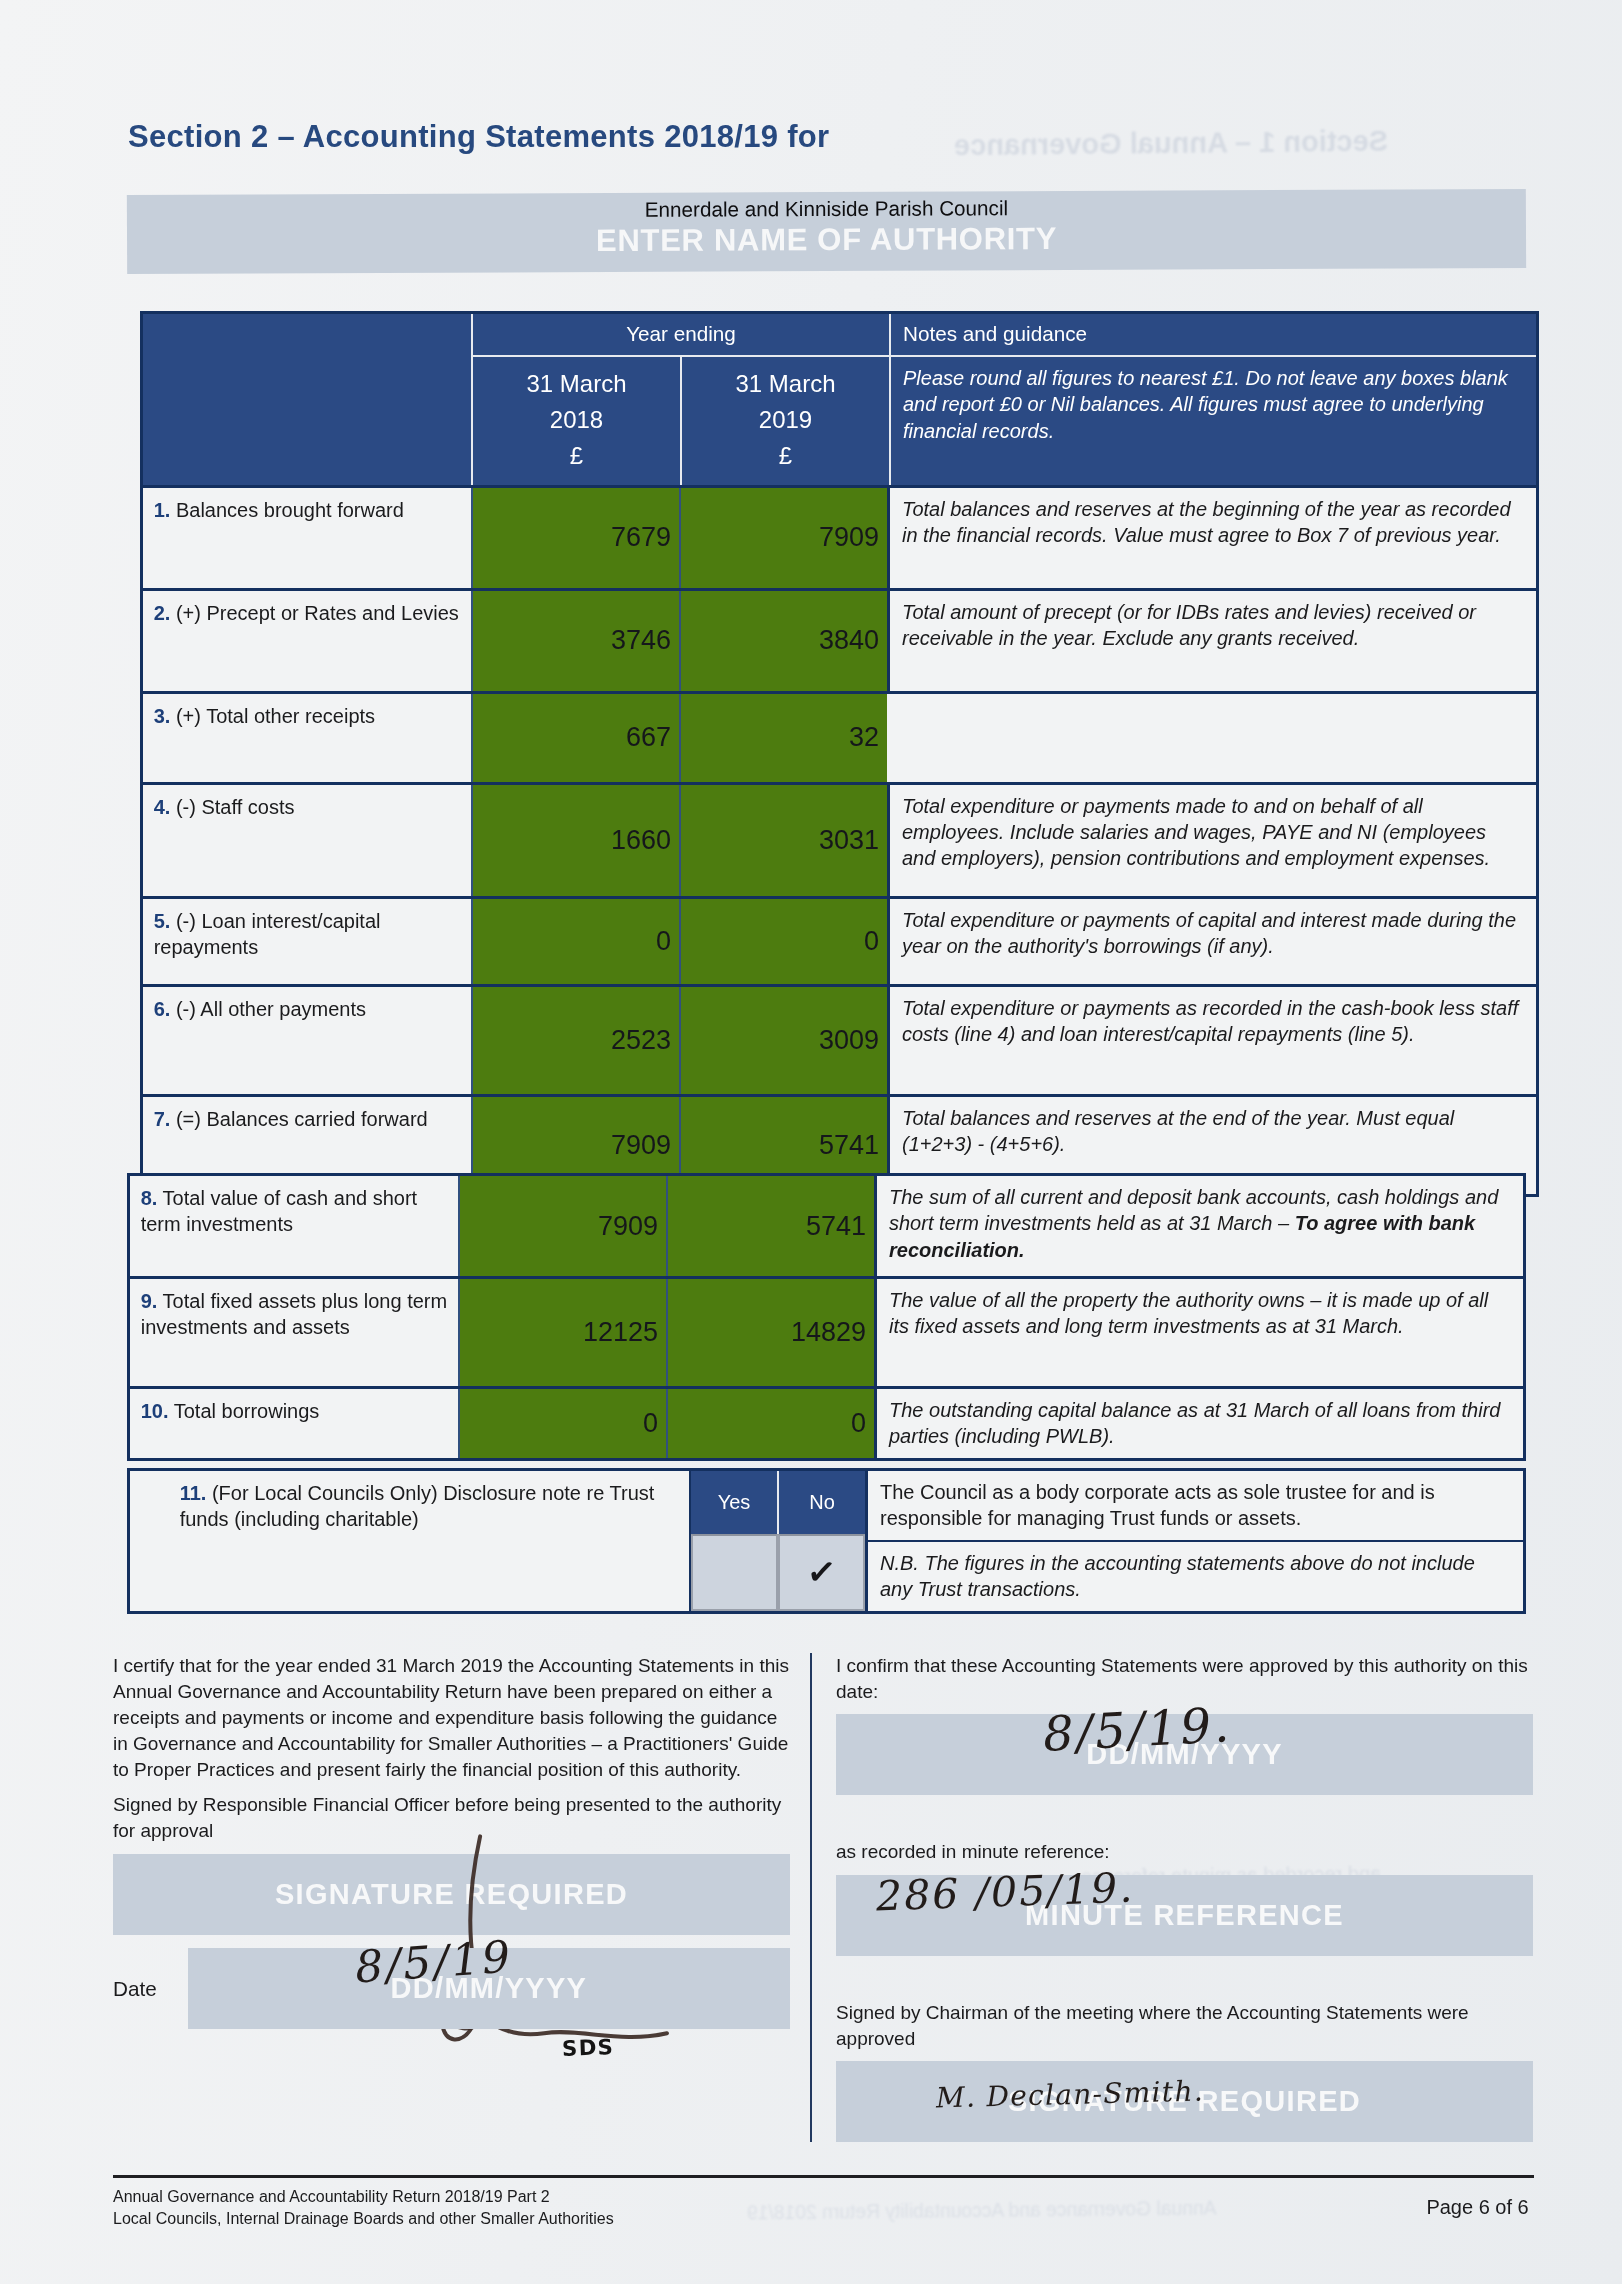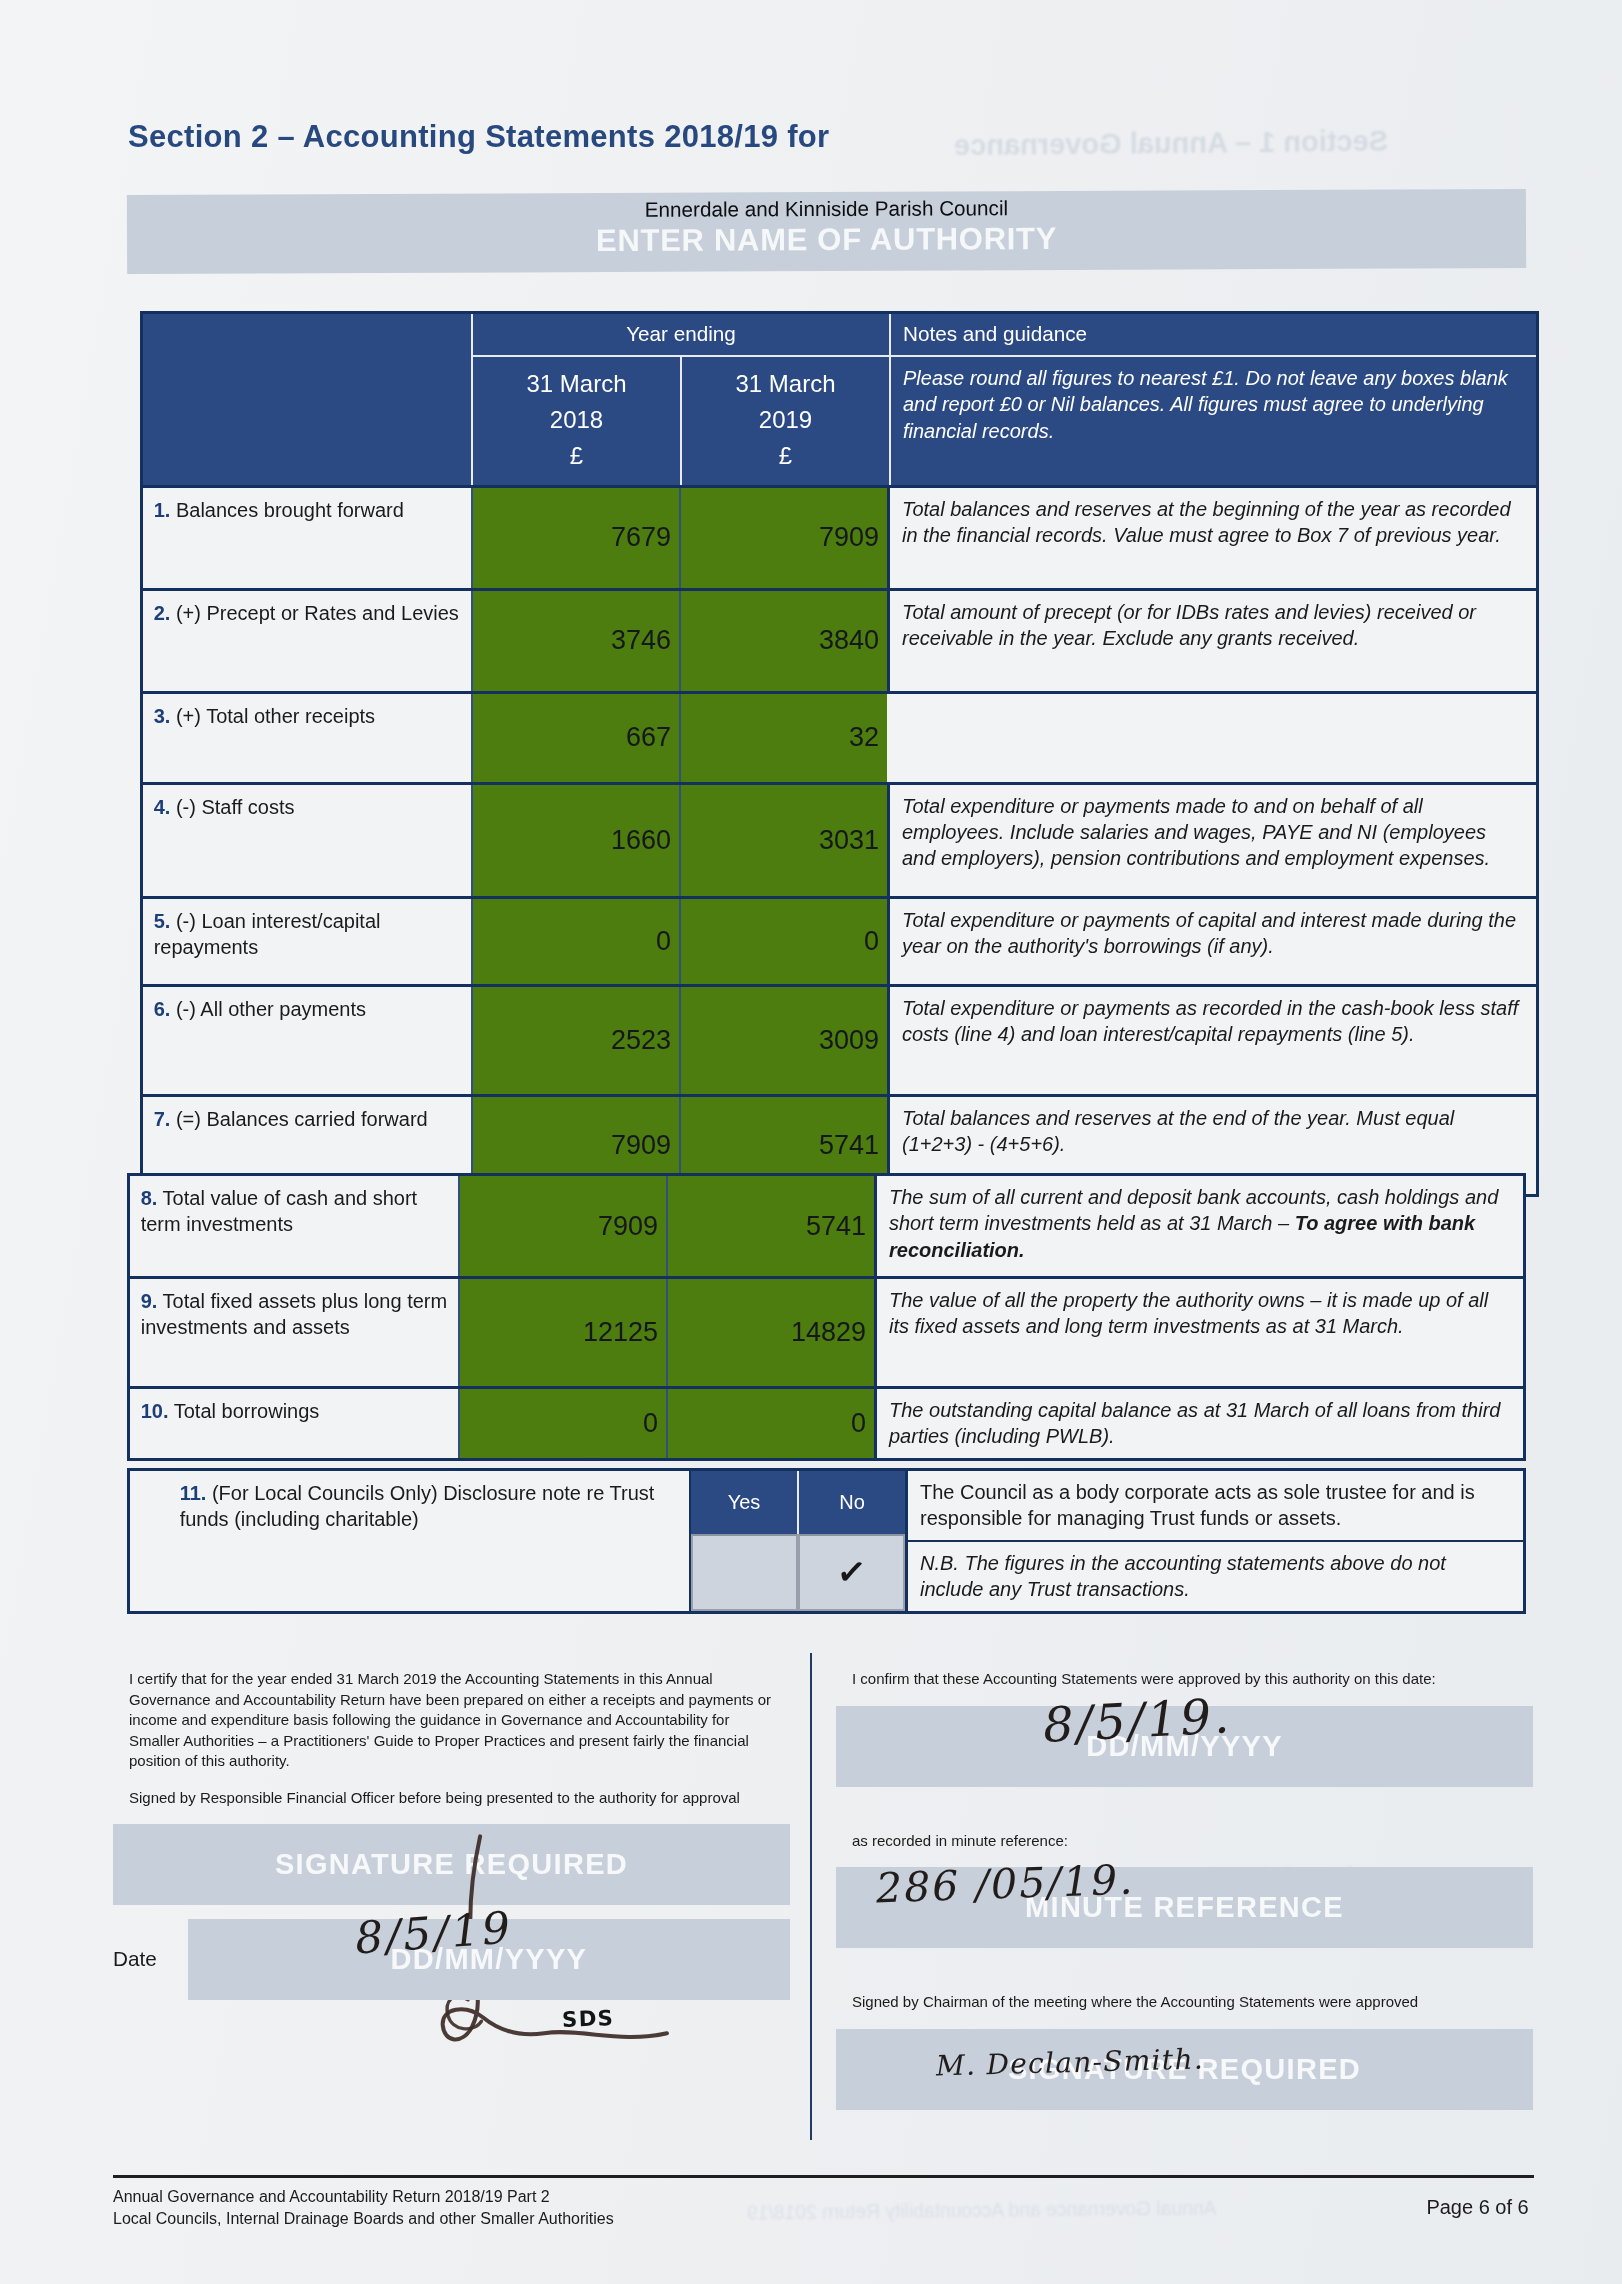--- a/index.html
+++ b/index.html
@@ -46,38 +46,38 @@
   .th-col + .th-col{border-left:2px solid #e8ebf0;}
   .th-notes{flex:1;border-left:2.7px solid #e8ebf0;display:flex;flex-direction:column;}
   .th-ng{font-size:20.7px;padding:8px 0 8.7px 12px;border-bottom:2.7px solid #e8ebf0;}
   .th-instr{font-style:italic;font-size:20px;line-height:1.34;padding:8px 12px 9.3px;}
   
   .h150{min-height:100px;} .h132{min-height:88px;} .h166{min-height:111px;}
   .h128{min-height:85px;} .h160{min-height:107px;} .h145{min-height:97px;}
   .h104{min-height:69px;}
   
   .c3-label{width:520px;box-sizing:border-box;padding:9.3px 6.7px 8px 10.7px;font-size:20px;line-height:1.3;}
-  .c3-mid{width:216px;display:flex;flex-direction:column;border-left:2.7px solid #14305f;box-sizing:border-box;}
+  .c3-mid{width:176px;display:flex;flex-direction:column;border-left:2.7px solid #14305f;box-sizing:border-box;}
   .c3-ynrow{display:flex;height:63px;}
   .c3-yes,.c3-no{flex:1;background:#2b4a84;color:#fff;display:flex;align-items:center;
          justify-content:center;font-size:20px;}
   .c3-no{border-left:2px solid #e8ebf0;}
   .c3-checkrow{display:flex;flex:1;}
   .c3-cell{flex:1;background:#cdd4de;border:2px solid #9aa0ab;border-top-color:#8d939e;
          display:flex;align-items:center;justify-content:center;}
   .checkmark{font-size:35px;font-weight:bold;color:#17171a;transform:rotate(6deg);}
   .c3-notes{flex:1;border-left:3.3px solid #14305f;display:flex;flex-direction:column;}
   .c3-n1{padding:8px 12px;font-size:20px;line-height:1.32;
          border-bottom:2.7px solid #14305f;min-height:63px;box-sizing:border-box;}
   .c3-n2{padding:8px 12px;font-style:italic;font-size:20px;line-height:1.32;flex:1;}
   
   .cert{position:absolute;left:113px;top:1653px;width:1420px;display:flex;min-height:487px;}
   .cert-left{width:697px;box-sizing:border-box;padding-right:20px;position:relative;}
   .cert-right{flex:1;border-left:2.7px solid #223960;padding-left:24px;position:relative;}
-  .cert p{font-size:15px;line-height:1.37;margin:16px;}
+  .cert p{font-size:19px;line-height:1.37;margin:0;}
   .signedby{margin-top:9.3px !important;}
   .sig-banner{height:81px;background:#c6cfda;position:relative;margin-top:9.3px;
          display:flex;align-items:center;justify-content:center;}
   .banner-watermark{color:#fdfdfd;font-weight:bold;font-size:29px;letter-spacing:1.3px;opacity:0.9;}
   .handwriting{font-family:"DejaVu Serif",serif;font-style:italic;color:#221c1a;position:absolute;}
   .hw-date-right{font-size:48px;left:207px;top:-13.3px;transform:rotate(-3deg);letter-spacing:2.7px;}
   .hw-minute{font-size:41px;left:40px;top:-6.7px;transform:rotate(-2deg);letter-spacing:2px;}
   .hw-chair{font-size:28px;left:100px;top:17.3px;transform:rotate(-1.5deg);letter-spacing:1.3px;}
   .mm-gap{margin-top:44px !important;}
   .date-row{display:flex;align-items:center;margin-top:13.3px;}

